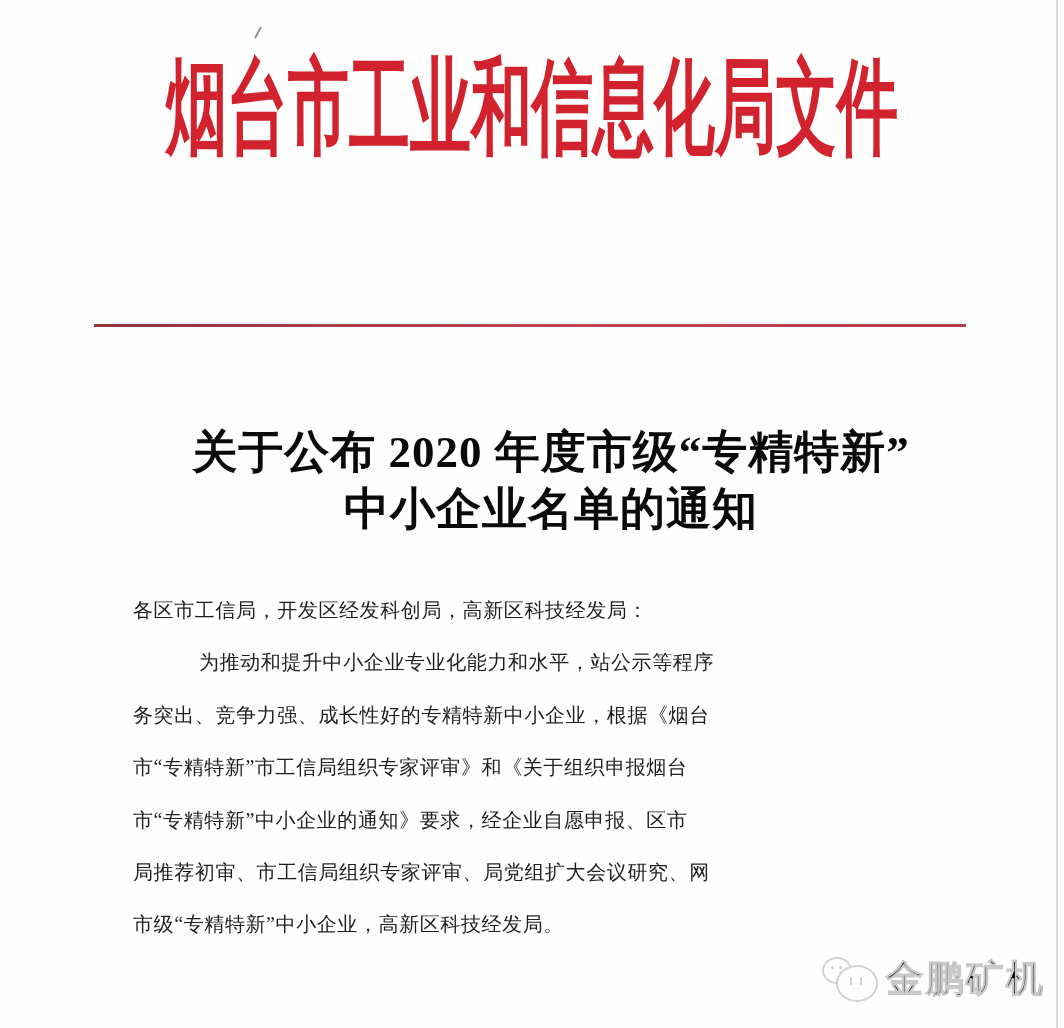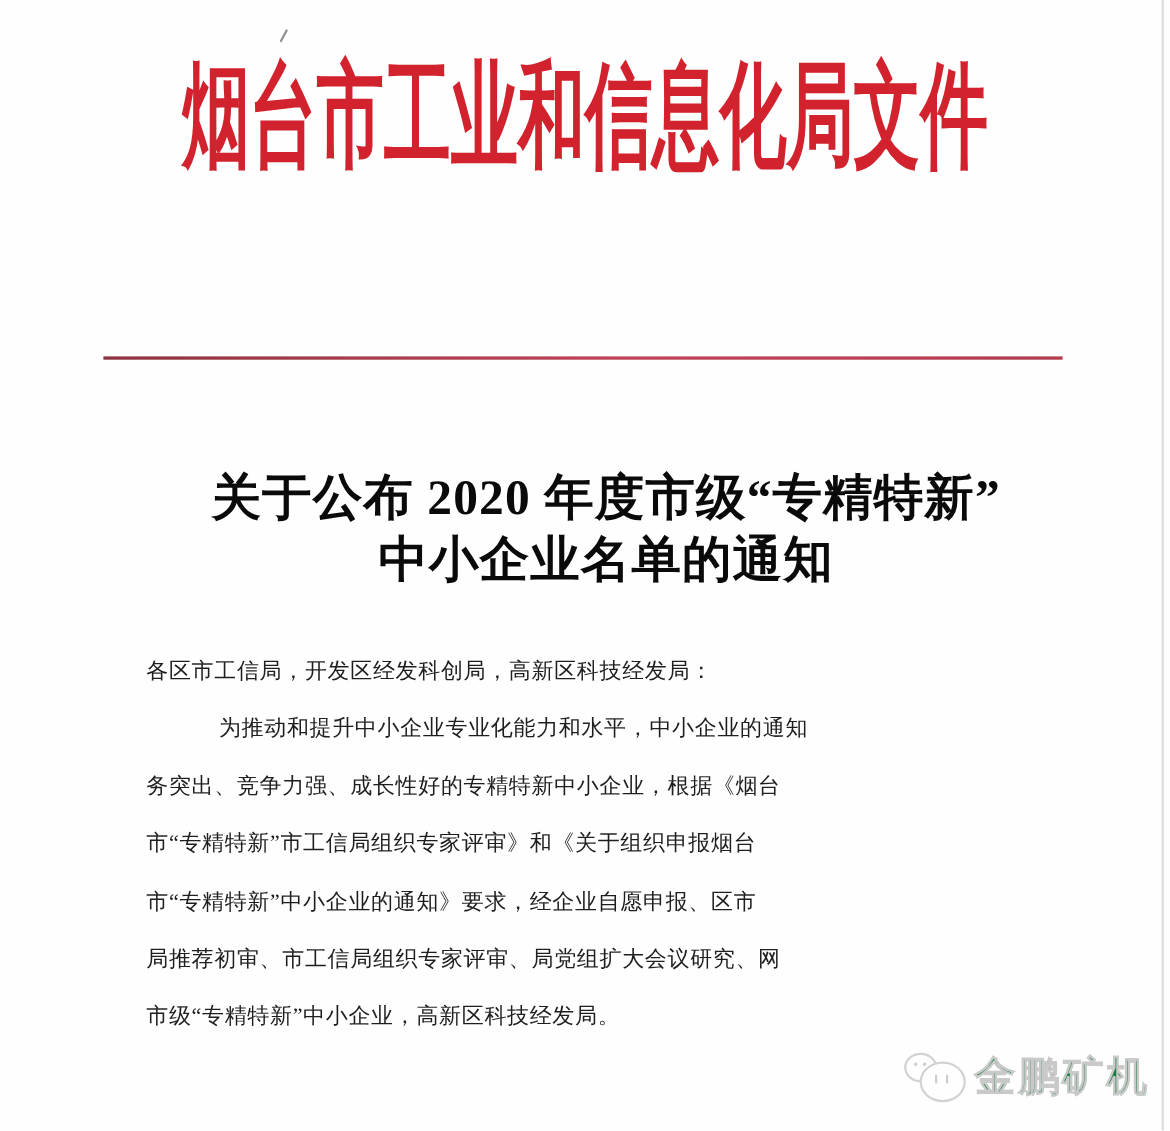--- a/index.html
+++ b/index.html
@@ -151,21 +151,21 @@
     height: 8px;
     background: #cdcdcd;
     border-radius: 1px;
   }
   .bubble-big .dash.l { left: 12px; }
   .bubble-big .dash.r { left: 22px; }
   .wm-text {
     font-size: 37px;
     font-weight: bold;
     letter-spacing: 3px;
-    color: #15803d;
+    color: #000000;
     -webkit-text-stroke: 1px #c9c9c9;
     white-space: nowrap;
   }
 </style>
 </head>
 <body>
 
 <div class="page">
 
   <div class="artifact-mark"></div>
@@ -177,21 +177,21 @@
 
   <div class="red-rule"></div>
 
   <div class="doc-title">
     <span class="title-line">关于公布 2020 年度市级“专精特新”</span>
     <span class="title-line">中小企业名单的通知</span>
   </div>
 
   <div class="body-text">
     <div class="body-line">各区市工信局，开发区经发科创局，高新区科技经发局：</div>
-    <div class="body-line indent">为推动和提升中小企业专业化能力和水平，中小企业的通知</div>
+    <div class="body-line indent">为推动和提升中小企业专业化能力和水平，站公示等程序</div>
     <div class="body-line">务突出、竞争力强、成长性好的专精特新中小企业，根据《烟台</div>
     <div class="body-line">市“专精特新”市工信局组织专家评审》和《关于组织申报烟台</div>
     <div class="body-line">市“专精特新”中小企业的通知》要求，经企业自愿申报、区市</div>
     <div class="body-line">局推荐初审、市工信局组织专家评审、局党组扩大会议研究、网</div>
     <div class="body-line">市级“专精特新”中小企业，高新区科技经发局。</div>
   </div>
 
   <div class="watermark">
     <div class="wm-logo">
       <div class="bubble-small">

